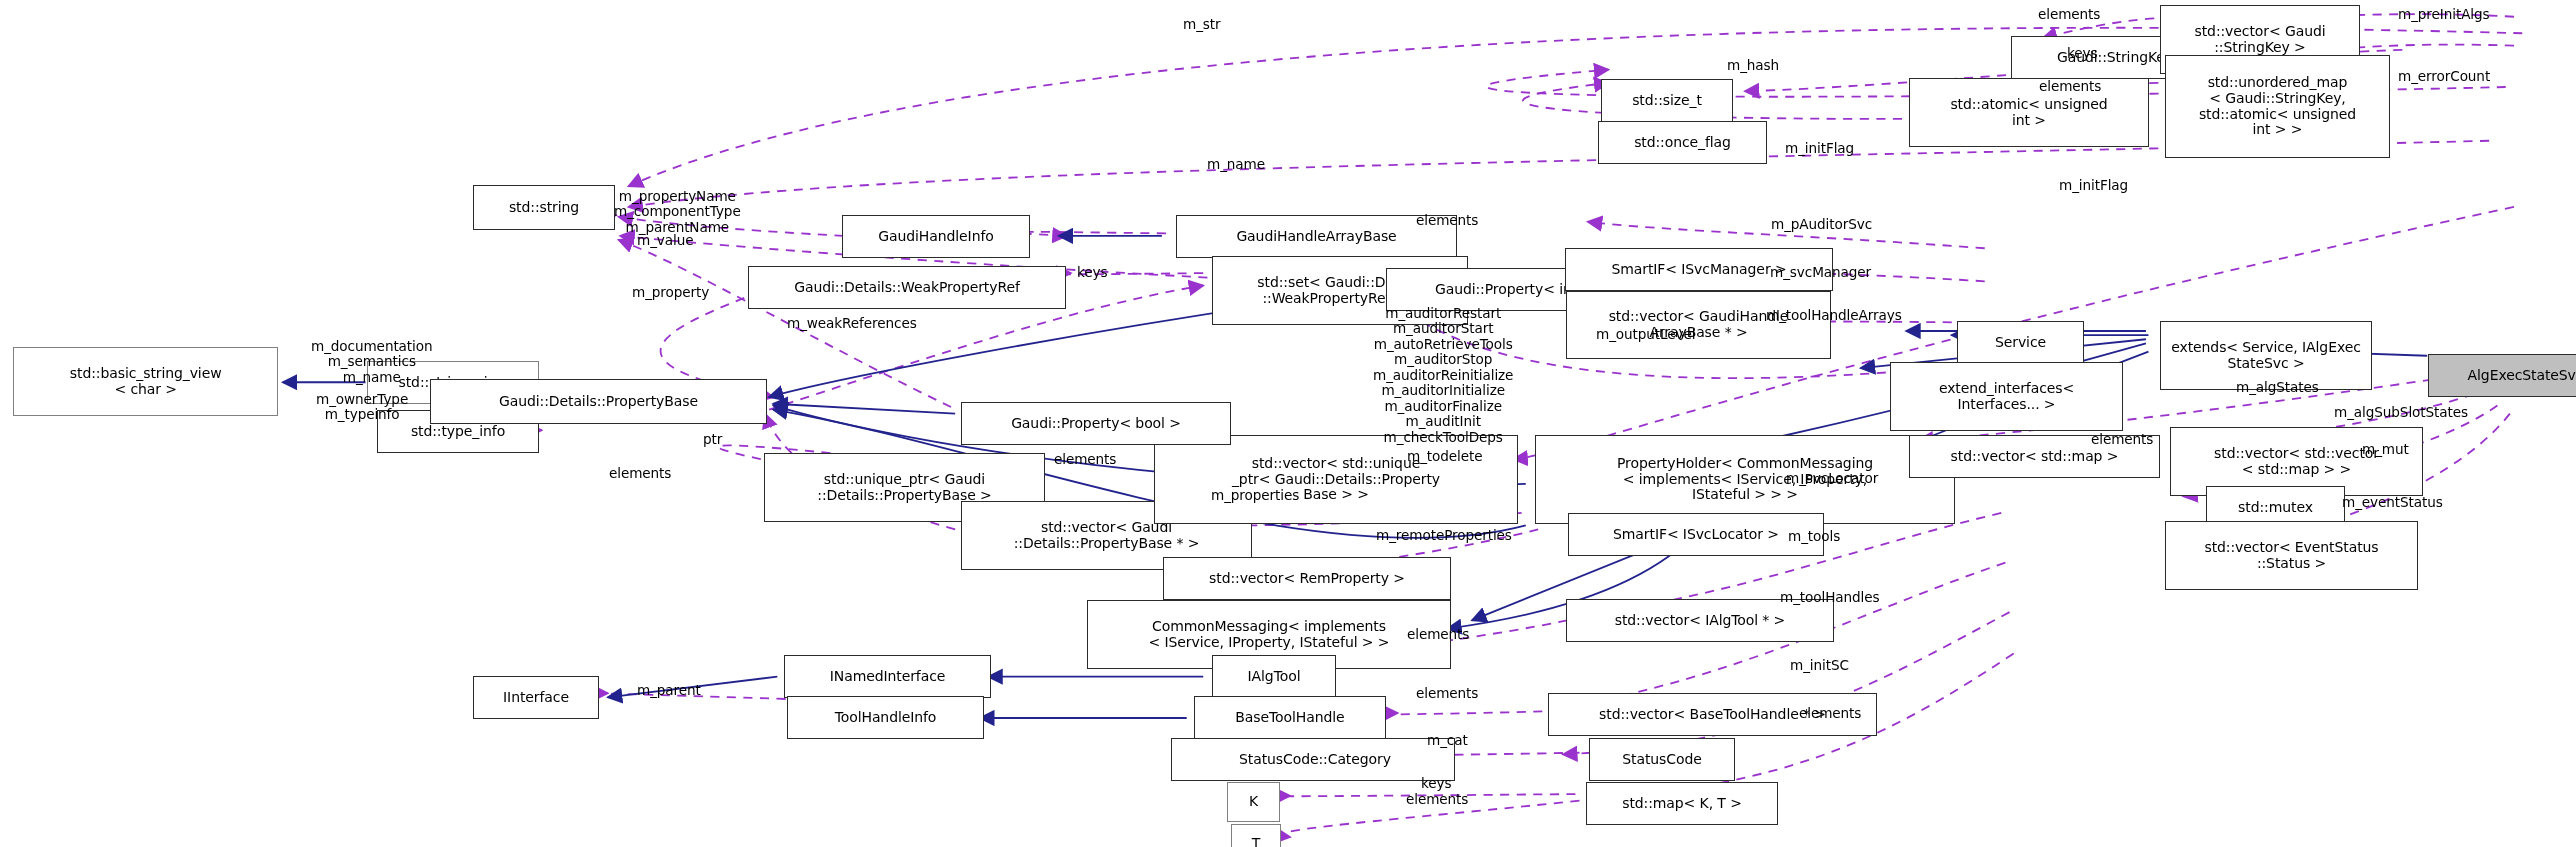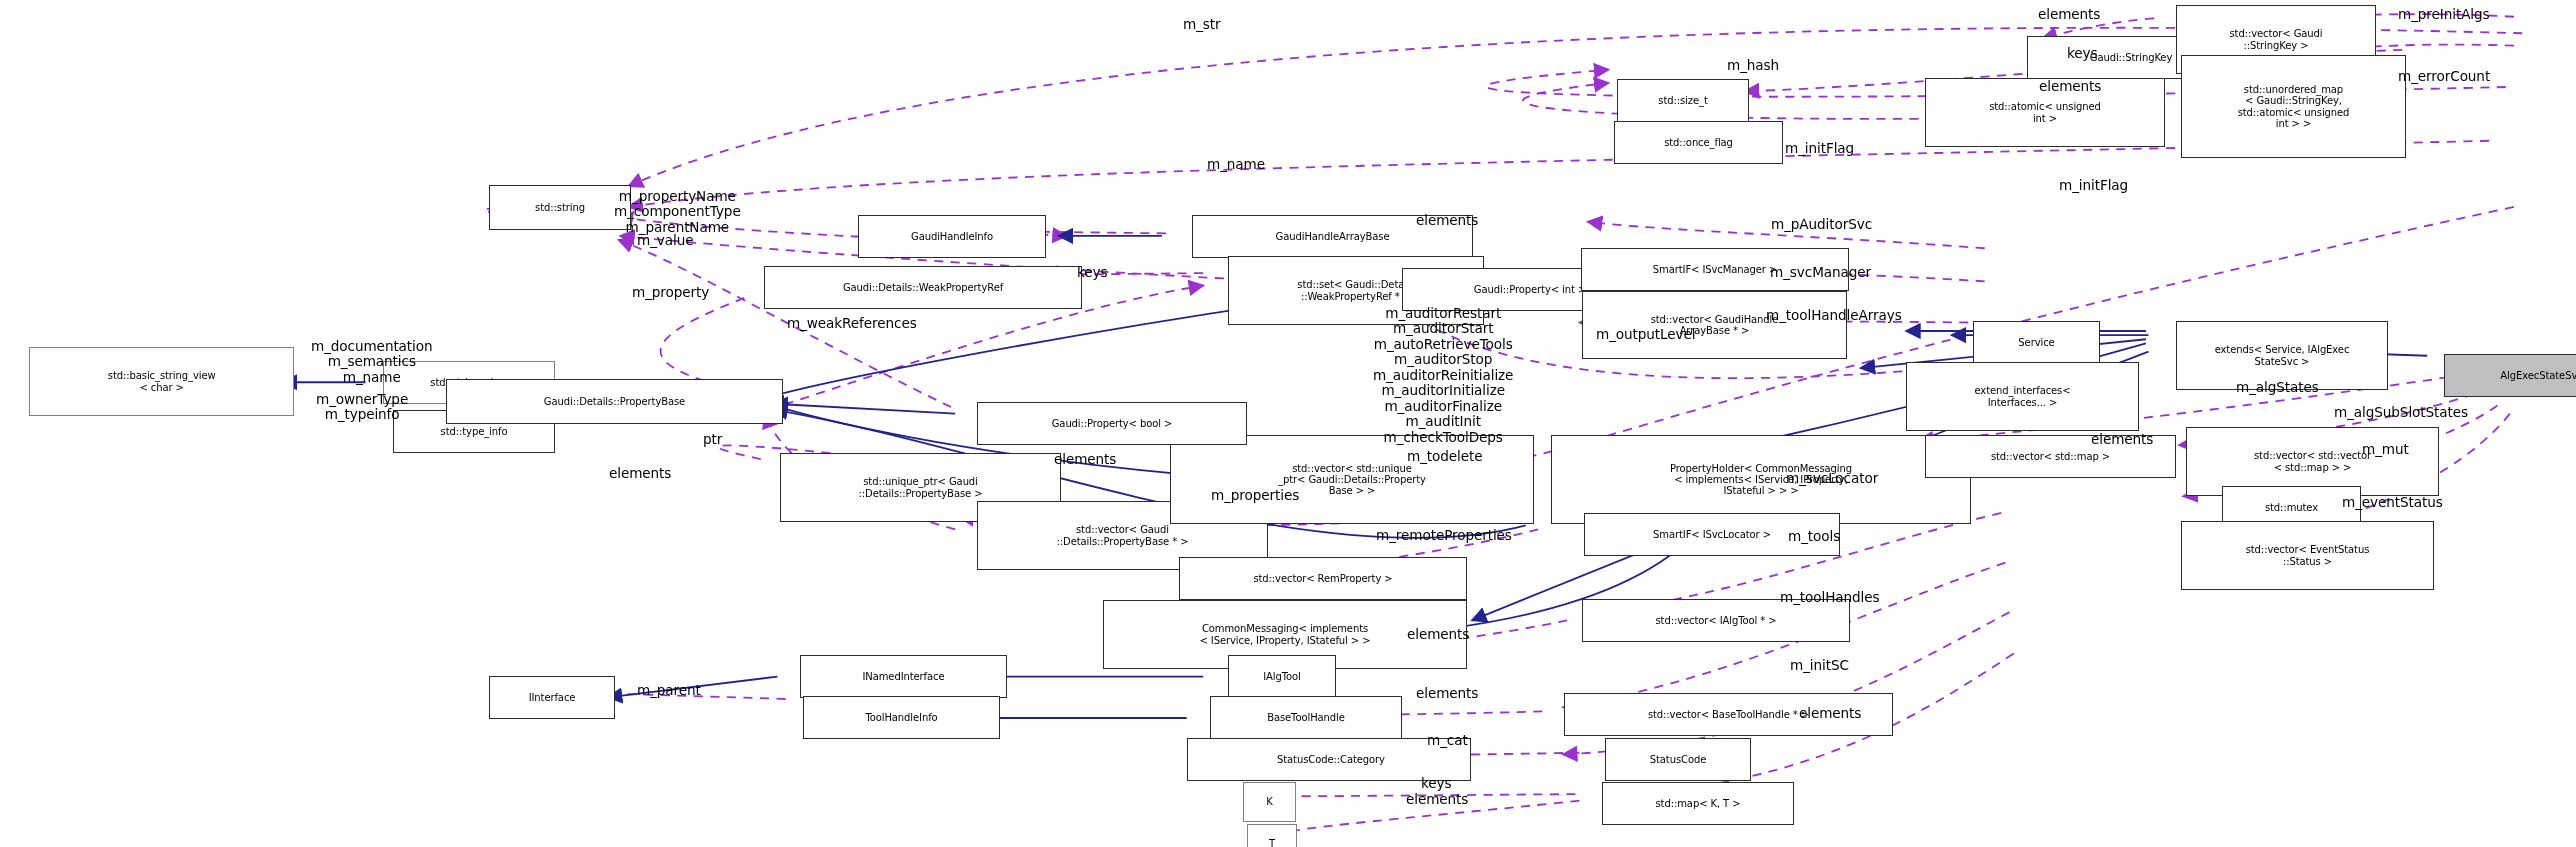--- a/index.html
+++ b/index.html
@@ -10,30 +10,29 @@
     font-family:"DejaVu Sans","Liberation Sans",sans-serif;
     overflow:hidden;
   }
   svg.edges{position:absolute;left:0;top:0;width:2576px;height:848px;pointer-events:none;}
   .node{
     position:absolute;
     box-sizing:border-box;
     border:0.8px solid #2b2b2b;
     background:#ffffff;
     color:#000000;
-    font-size:10px;
+    font-size:14px;
     line-height:1.12;
     display:flex;
     align-items:center;
     justify-content:center;
     text-align:center;
     padding:1.7px 4.1px;
     white-space:pre;
     letter-spacing:-0.1px;
-    margin-left:16px;
   }
   .node.hl{background:#bfbfbf;border-color:#2b2b2b;}
   .edgelabel{
     position:absolute;
     font-size:13.6px;
     color:#000000;
     white-space:pre;
     text-align:center;
     line-height:1.14;
     letter-spacing:-0.1px;
@@ -218,21 +217,21 @@
 
   <div class="node" style="left:1176px;top:215px;width:281px;height:43px;">GaudiHandleArrayBase</div>
 
   <div class="node" style="left:1212px;top:256px;width:256px;height:69px;">std::set&lt; Gaudi::Details
 ::WeakPropertyRef * &gt;</div>
 
   <div class="node" style="left:1154px;top:435px;width:364px;height:89px;">std::vector&lt; std::unique
 _ptr&lt; Gaudi::Details::Property
 Base &gt; &gt;</div>
 
-  <div class="node" style="left:1212px;top:655px;width:108px;height:43px;">IAlgTool</div>
+  <div class="node" style="left:1212px;top:655px;width:124px;height:43px;">IAlgTool</div>
 
   <div class="node" style="left:1194px;top:696px;width:192px;height:43px;">BaseToolHandle</div>
 
   <div class="node" style="left:1386px;top:268px;width:256px;height:43px;">Gaudi::Property&lt; int &gt;</div>
 
   <div class="node" style="left:961px;top:402px;width:270px;height:43px;">Gaudi::Property&lt; bool &gt;</div>
 
   <div class="node" style="left:1535px;top:435px;width:420px;height:89px;">PropertyHolder&lt; CommonMessaging
 &lt; implements&lt; IService, IProperty,
 IStateful &gt; &gt; &gt;</div>

